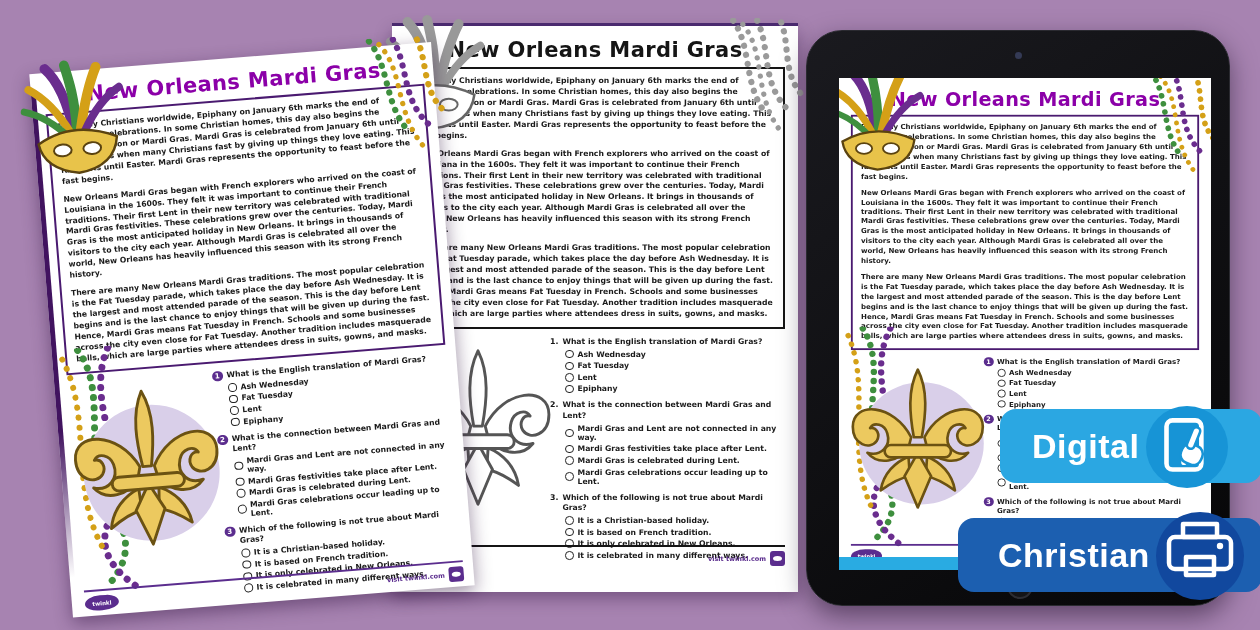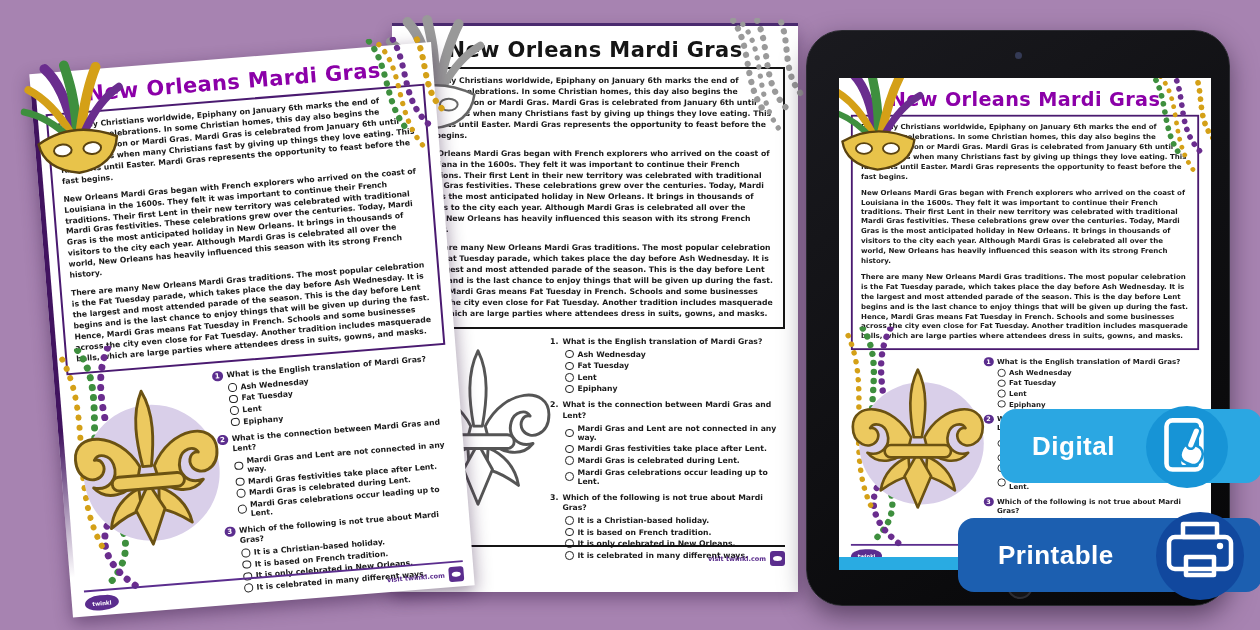--- a/index.html
+++ b/index.html
@@ -75,21 +75,21 @@
   .screen{position:absolute;left:32px;top:47px;width:372px;height:492px;background:#fff;overflow:hidden;}
   .tablet-ws{position:absolute;left:0;top:0;width:406px;height:548px;
           transform:scale(0.9163,0.8978);transform-origin:0 0;}
   .screen-footer-bar{position:absolute;left:0;right:0;bottom:0;height:13px;background:#29abe2;
           display:flex;align-items:center;justify-content:center;}
   .screen-footer-bar span{font-size:6px;color:#fff;font-weight:bold;letter-spacing:.4px;}
 
   
   .badge-bar{position:absolute;height:74px;border-radius:16px;display:flex;align-items:center;z-index:10;
              font-family:"Liberation Sans","DejaVu Sans",sans-serif;}
-  .badge-bar .badge-label{color:#fff;font-size:26px;font-weight:bold;letter-spacing:.5px;}
+  .badge-bar .badge-label{color:#fff;font-size:34px;font-weight:bold;letter-spacing:.5px;}
   .digital-bar{left:1000px;top:409px;width:262px;background:#2ba7e2;padding-left:32px;box-sizing:border-box;}
   .printable-bar{left:958px;top:518px;width:304px;background:#1c5fb0;padding-left:40px;box-sizing:border-box;}
   .badge-circle{position:absolute;border-radius:50%;z-index:11;display:flex;align-items:center;justify-content:center;}
   .digital-circle{left:1146px;top:406px;width:82px;height:82px;background:#1794d6;}
   .printable-circle{left:1156px;top:512px;width:88px;height:88px;background:#11489e;}
 </style>
 </head>
 <body>
 
 <div id="stage">
@@ -540,21 +540,21 @@
       <rect x="20" y="14" width="34" height="48" rx="6" fill="none" stroke="#fff" stroke-width="4.5"></rect>
       <circle cx="37" cy="55" r="2.6" fill="#fff"></circle>
       <g transform="translate(38,30) rotate(22)">
         <rect x="2" y="4" width="21" height="19" rx="8" fill="#fff" stroke="#1794d6" stroke-width="2.5"></rect>
         <rect x="4.5" y="-13" width="7.5" height="22" rx="3.7" fill="#fff" stroke="#1794d6" stroke-width="2.5"></rect>
       </g>
     </svg>
   </div>
 
   <div class="badge-bar printable-bar">
-    <span class="badge-label">Printable</span>
+    <span class="badge-label">Christian</span>
   </div>
   <div class="badge-circle printable-circle">
     <svg width="88" height="88" viewBox="0 0 88 88">
       <g fill="none" stroke="#fff" stroke-width="4.5" stroke-linejoin="round">
         <rect x="27" y="12" width="34" height="13"></rect>
         <rect x="13" y="25" width="62" height="32" rx="6"></rect>
         <rect x="30" y="45" width="28" height="18"></rect>
       </g>
       <circle cx="64" cy="34" r="3.2" fill="#fff"></circle>
     </svg>

